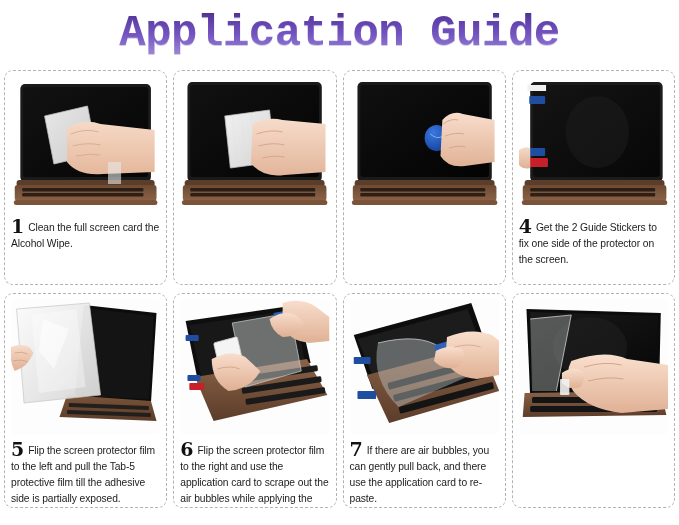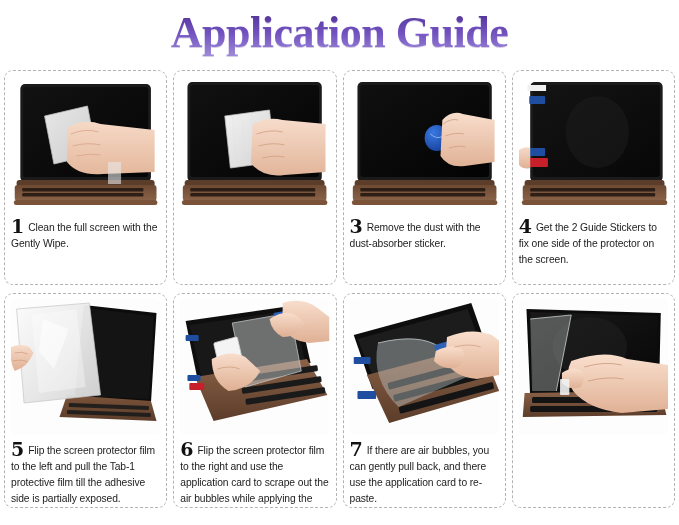--- a/index.html
+++ b/index.html
@@ -16,21 +16,21 @@
   }
 
   
   .title-wrap {
     height: 70px;
     display: flex;
     align-items: center;
     justify-content: center;
   }
   .title {
-    font-family: Liberation Serif, serif;
+    font-family: Liberation Mono, monospace;
     font-weight: 700;
     font-size: 44px;
     letter-spacing: -0.5px;
     line-height: 1;
     background: linear-gradient(180deg,
         #4a2d86 0%,
         #6344b2 22%,
         #7c5ccd 48%,
         #9b86e0 74%,
         #bdb0ef 100%);
@@ -137,21 +137,21 @@
           <path d="M36 40 L82 30 L92 78 L46 88 Z" fill="url(#wipe1)" opacity="0.95"></path>
           <path d="M36 40 L82 30 L92 78 L46 88 Z" fill="none" stroke="#bfbfbf" stroke-width="0.8"></path>
           <path d="M60 52 q18 -10 36 -4 l58 6 v42 l-56 2 q-26 2 -38 -12 z" fill="url(#skin1)"></path>
           <path d="M64 58 q16 -6 30 -2" fill="none" stroke="#d9a98c" stroke-width="0.9"></path>
           <path d="M66 70 q16 -4 30 -1" fill="none" stroke="#d9a98c" stroke-width="0.9"></path>
           <path d="M70 80 q14 -3 26 -1" fill="none" stroke="#d9a98c" stroke-width="0.9"></path>
           <rect x="104" y="86" width="14" height="22" fill="#e8e8e8" opacity="0.6"></rect>
         </svg>
       </div>
       <div class="caption">
-        <span class="stepnum">1</span><span>Clean the full screen with the Gently Wipe.</span>
+        <span class="stepnum">1</span><span>Clean the full screen card the Alcohol Wipe.</span>
       </div>
     </div>
 
     <div class="panel">
       <div class="photo">
         <svg viewBox="0 0 160 136" preserveAspectRatio="none">
           <defs>
             <linearGradient id="scr2" x1="0" y1="0" x2="1" y2="1">
               <stop offset="0" stop-color="#111"></stop>
                 <stop offset="1" stop-color="#040404"></stop>
@@ -226,23 +226,20 @@
             <rect x="11" y="117" width="134" height="3.4" rx="1"></rect>
           </g>
           <rect x="2" y="124" width="156" height="5" rx="2.5" fill="#7a5339"></rect>
           <circle cx="93" cy="62" r="13" fill="url(#dot3)"></circle>
           <path d="M86 58 q7 6 14 2" fill="none" stroke="#9fc0f5" stroke-width="1" opacity="0.8"></path>
           <path d="M99 44 q10 -10 22 -6 l34 6 v42 l-32 4 q-18 2 -26 -10 z" fill="url(#skin3)"></path>
           <path d="M100 48 q8 -6 16 -4" fill="none" stroke="#d3a184" stroke-width="0.9"></path>
           <path d="M102 60 q12 -4 20 -2" fill="none" stroke="#d3a184" stroke-width="0.9"></path>
           <path d="M106 72 q12 -3 18 -1" fill="none" stroke="#d3a184" stroke-width="0.9"></path>
         </svg>
-      </div>
-      <div class="caption">
-        <span class="stepnum">3</span><span>Remove the dust with the dust-absorber sticker.</span>
       </div>
     </div>
 
     <div class="panel">
       <div class="photo">
         <svg viewBox="0 0 160 136" preserveAspectRatio="none">
           <defs>
             <linearGradient id="scr4" x1="0" y1="0" x2="1" y2="1">
               <stop offset="0" stop-color="#141414"></stop>
                 <stop offset="1" stop-color="#070707"></stop>
@@ -308,21 +305,21 @@
           <path d="M6 10 L84 4 L96 96 L14 104 Z" fill="url(#film5)" opacity="0.97"></path>
           <path d="M6 10 L84 4 L96 96 L14 104 Z" fill="none" stroke="#c4c4c4" stroke-width="0.7"></path>
           <path d="M22 16 L70 10 L80 88 L30 94 Z" fill="#fff" opacity="0.35"></path>
           <path d="M34 20 L62 30 L46 70 L30 52 Z" fill="#ffffff" opacity="0.55"></path>
           <path d="M0 48 q10 -4 20 0 l4 6 q-6 14 -20 18 q-6 -10 -4 -24 z" fill="url(#skin5)"></path>
           <path d="M4 54 q8 -2 14 1" fill="none" stroke="#d09e81" stroke-width="0.8"></path>
           <path d="M2 62 q10 -2 16 1" fill="none" stroke="#d09e81" stroke-width="0.8"></path>
         </svg>
       </div>
       <div class="caption">
-        <span class="stepnum">5</span><span>Flip the screen protector film to the left and pull the Tab-1 protective film till the adhesive side is partially exposed.</span>
+        <span class="stepnum">5</span><span>Flip the screen protector film to the left and pull the Tab-5 protective film till the adhesive side is partially exposed.</span>
       </div>
     </div>
 
     <div class="panel">
       <div class="photo">
         <svg viewBox="0 0 160 136" preserveAspectRatio="none">
           <defs>
             <linearGradient id="skin6" x1="0" y1="0" x2="0" y2="1">
               <stop offset="0" stop-color="#f8ddcc"></stop>
                 <stop offset="1" stop-color="#dfb094"></stop>

